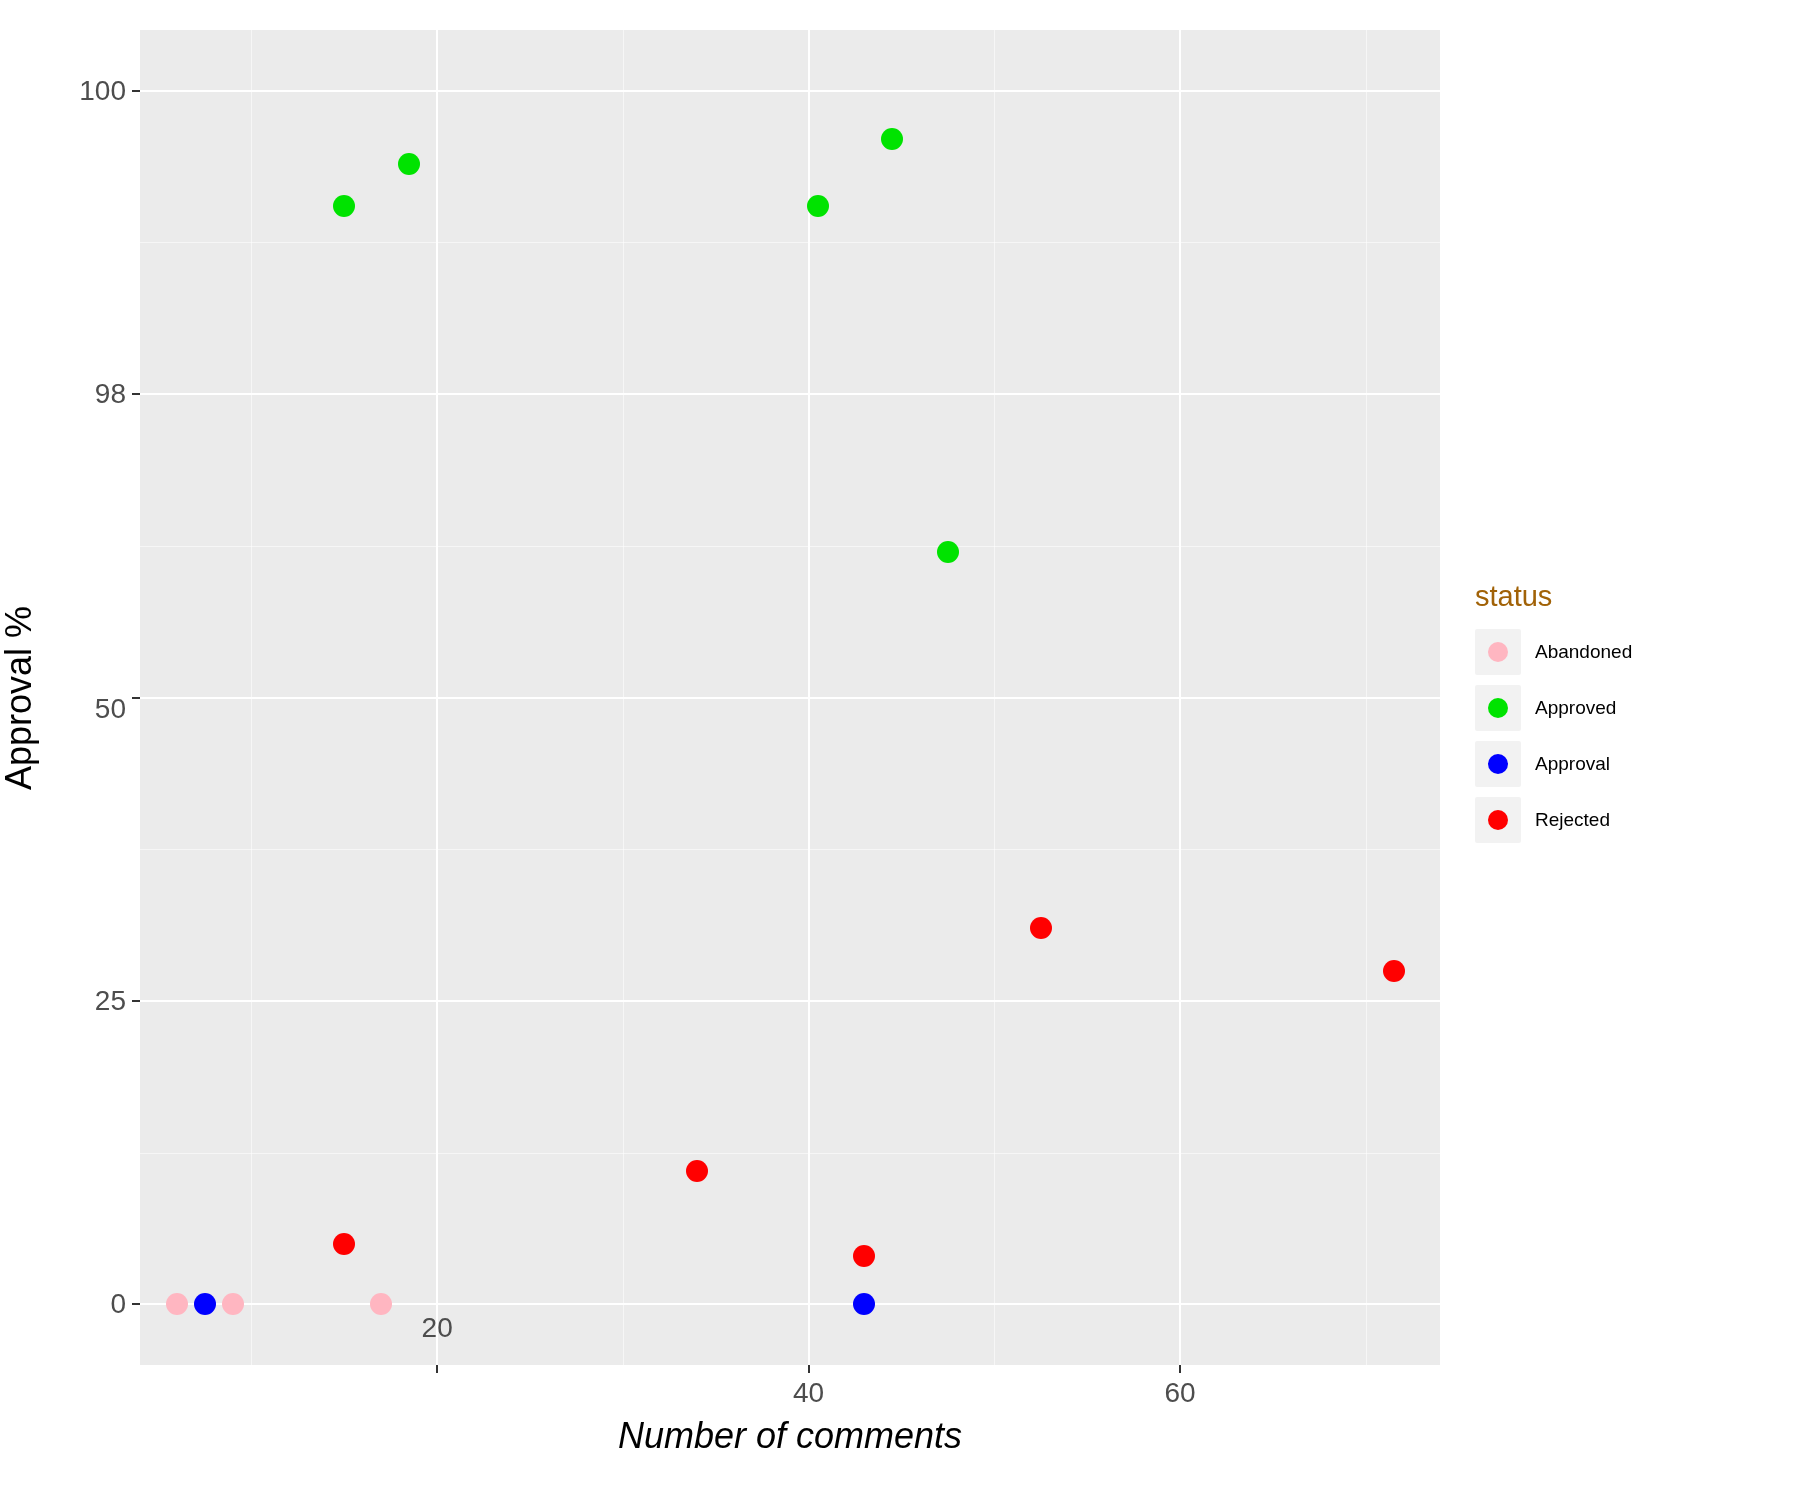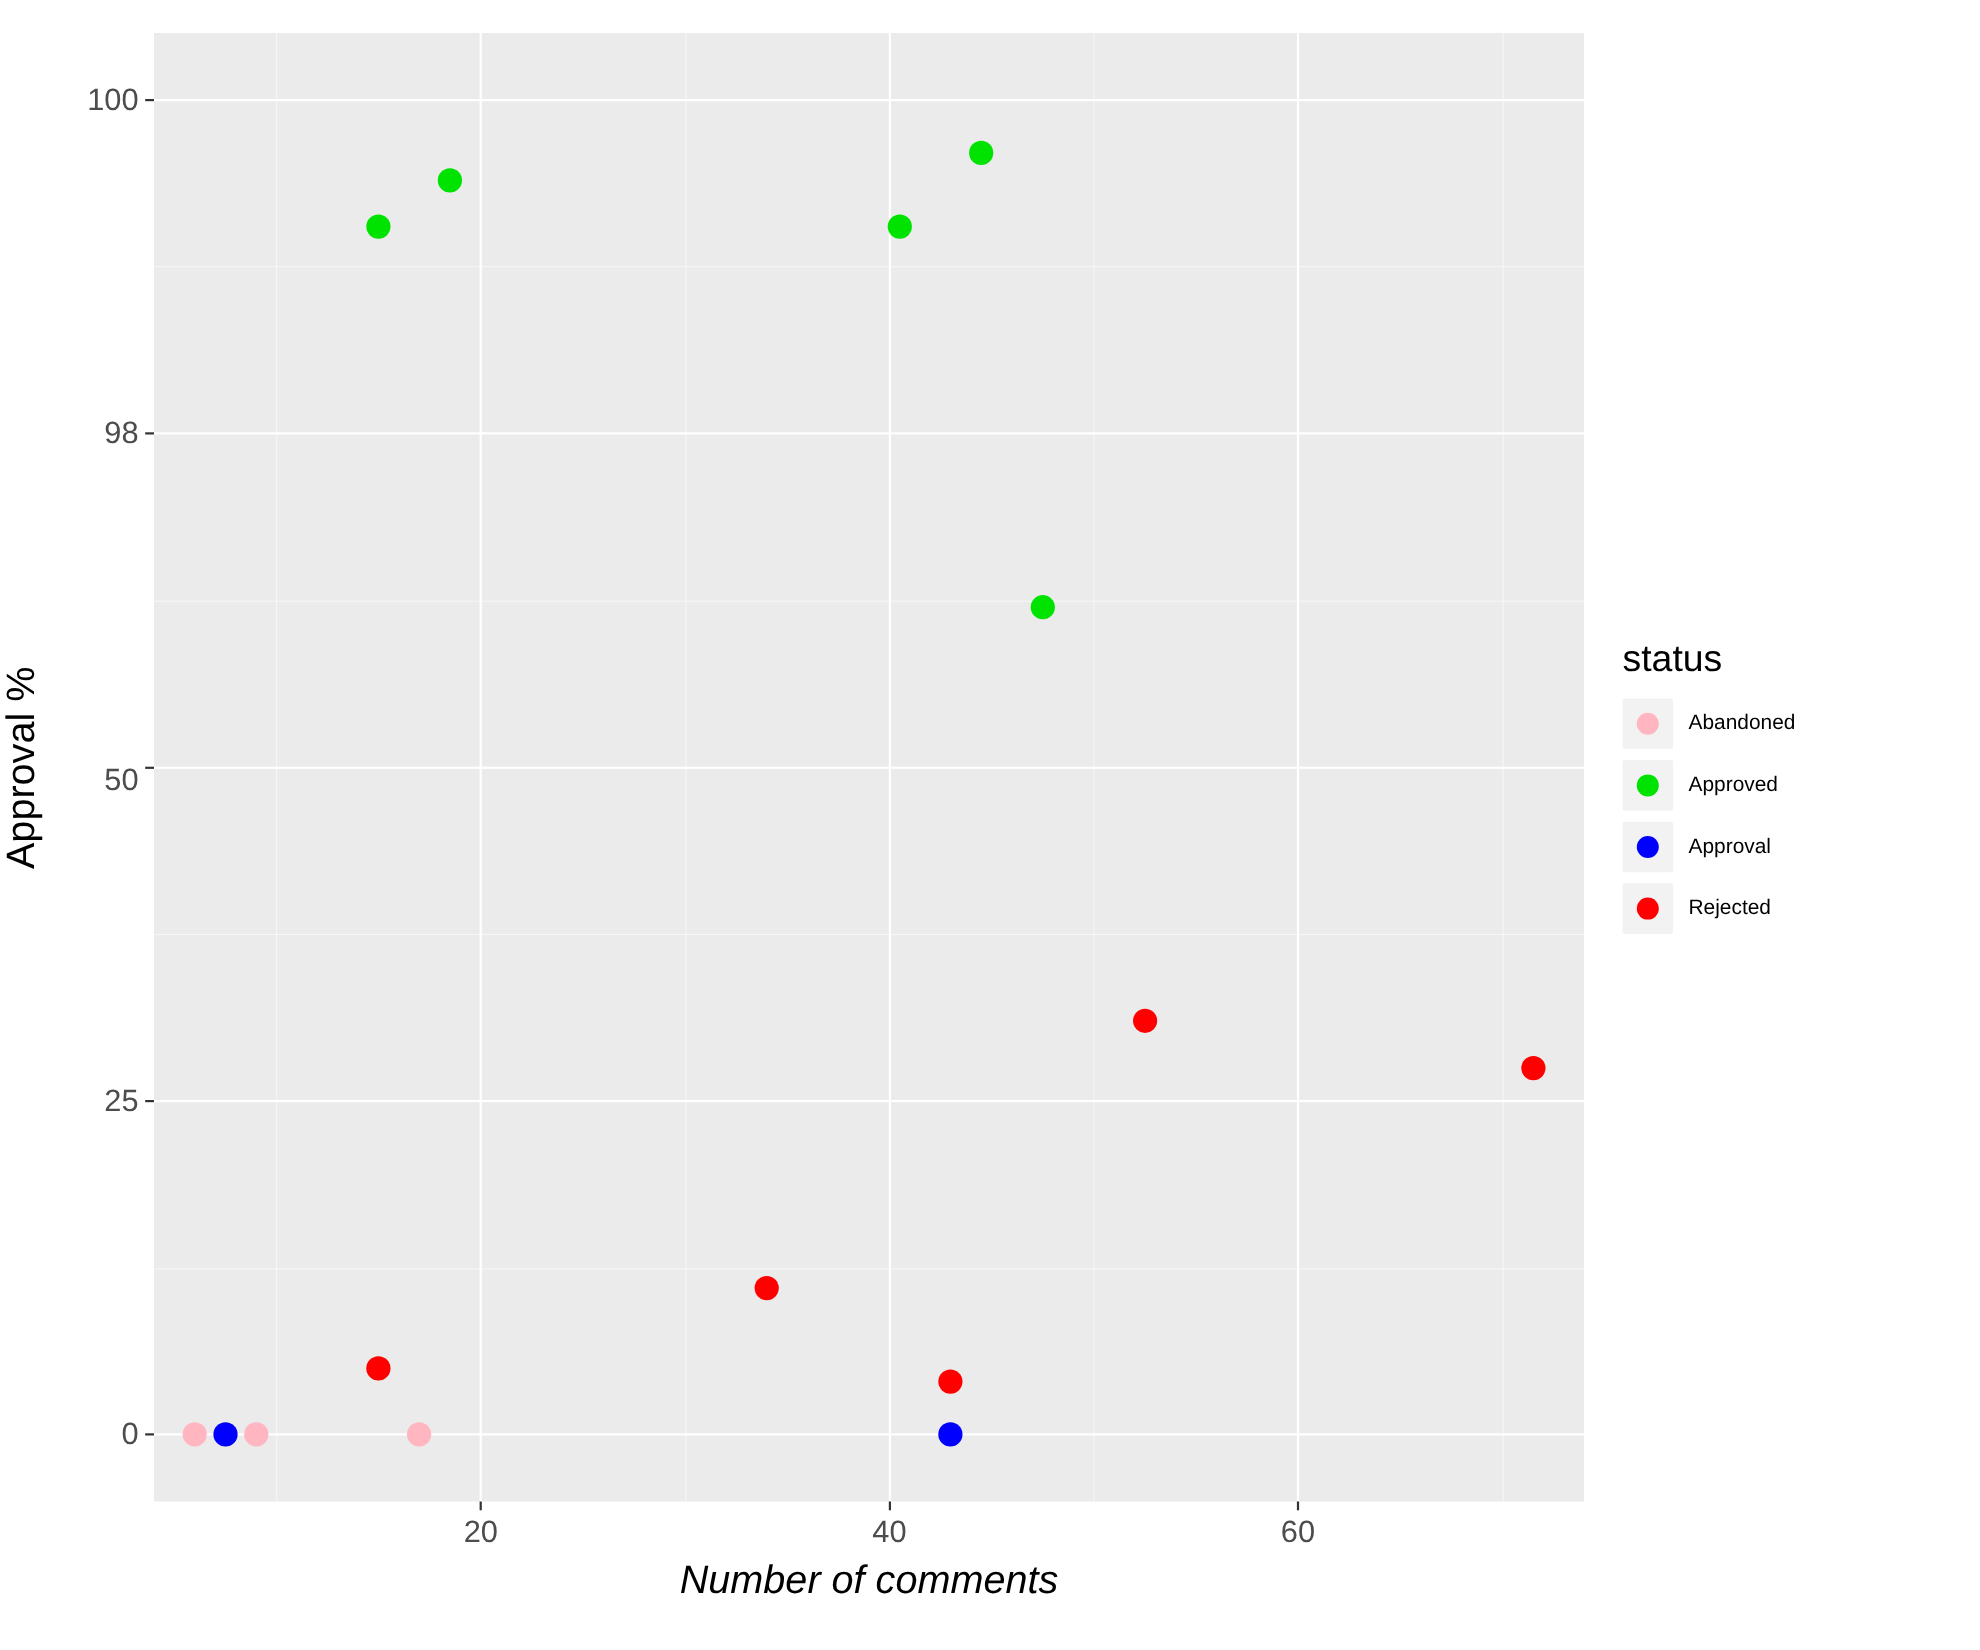--- a/index.html
+++ b/index.html
@@ -51,22 +51,22 @@
     position: absolute;
     width: 22px;
     height: 22px;
     border-radius: 50%;
     transform: translate(-50%, -50%);
   }
   .legend {
     position: absolute;
   }
   .legend-title {
-    font-size: 34px;
-    color: #000000;
+    font-size: 29px;
+    color: #a16207;
     margin-bottom: 16px;
   }
   .legend-item {
     display: flex;
     align-items: center;
     margin: 10px 0;
   }
   .legend-swatch {
     width: 46px;
     height: 46px;
@@ -159,21 +159,21 @@
         <div class="legend-item">
           <div class="legend-swatch">
             <div class="legend-dot" style="background: rgb(255, 0, 0);"></div>
           </div>
           <div class="legend-label">Rejected</div>
         </div>
       </div>
   </div>
 
 <div class="tick-mark-x" style="left: 436.143px; top: 1365px;"></div>
-    <div class="tick-label-x" style="left: 437.143px; top: 1377px;">20</div>
+    <div class="tick-label-x" style="left: 437.143px; top: 1312px;">20</div>
     <div class="tick-mark-x" style="left: 807.571px; top: 1365px;"></div>
     <div class="tick-label-x" style="left: 808.571px; top: 1377px;">40</div>
     <div class="tick-mark-x" style="left: 1179px; top: 1365px;"></div>
     <div class="tick-label-x" style="left: 1180px; top: 1377px;">60</div>
     <div class="tick-mark-y" style="left: 132px; top: 1303.32px;"></div>
     <div class="tick-label-y" style="left: 126px; top: 1304.32px;">0</div>
     <div class="tick-mark-y" style="left: 132px; top: 999.909px;"></div>
     <div class="tick-label-y" style="left: 126px; top: 1000.91px;">25</div>
     <div class="tick-mark-y" style="left: 132px; top: 696.5px;"></div>
     <div class="tick-label-y" style="left: 126px; top: 697.5px; margin-top: 11px;">50</div>

